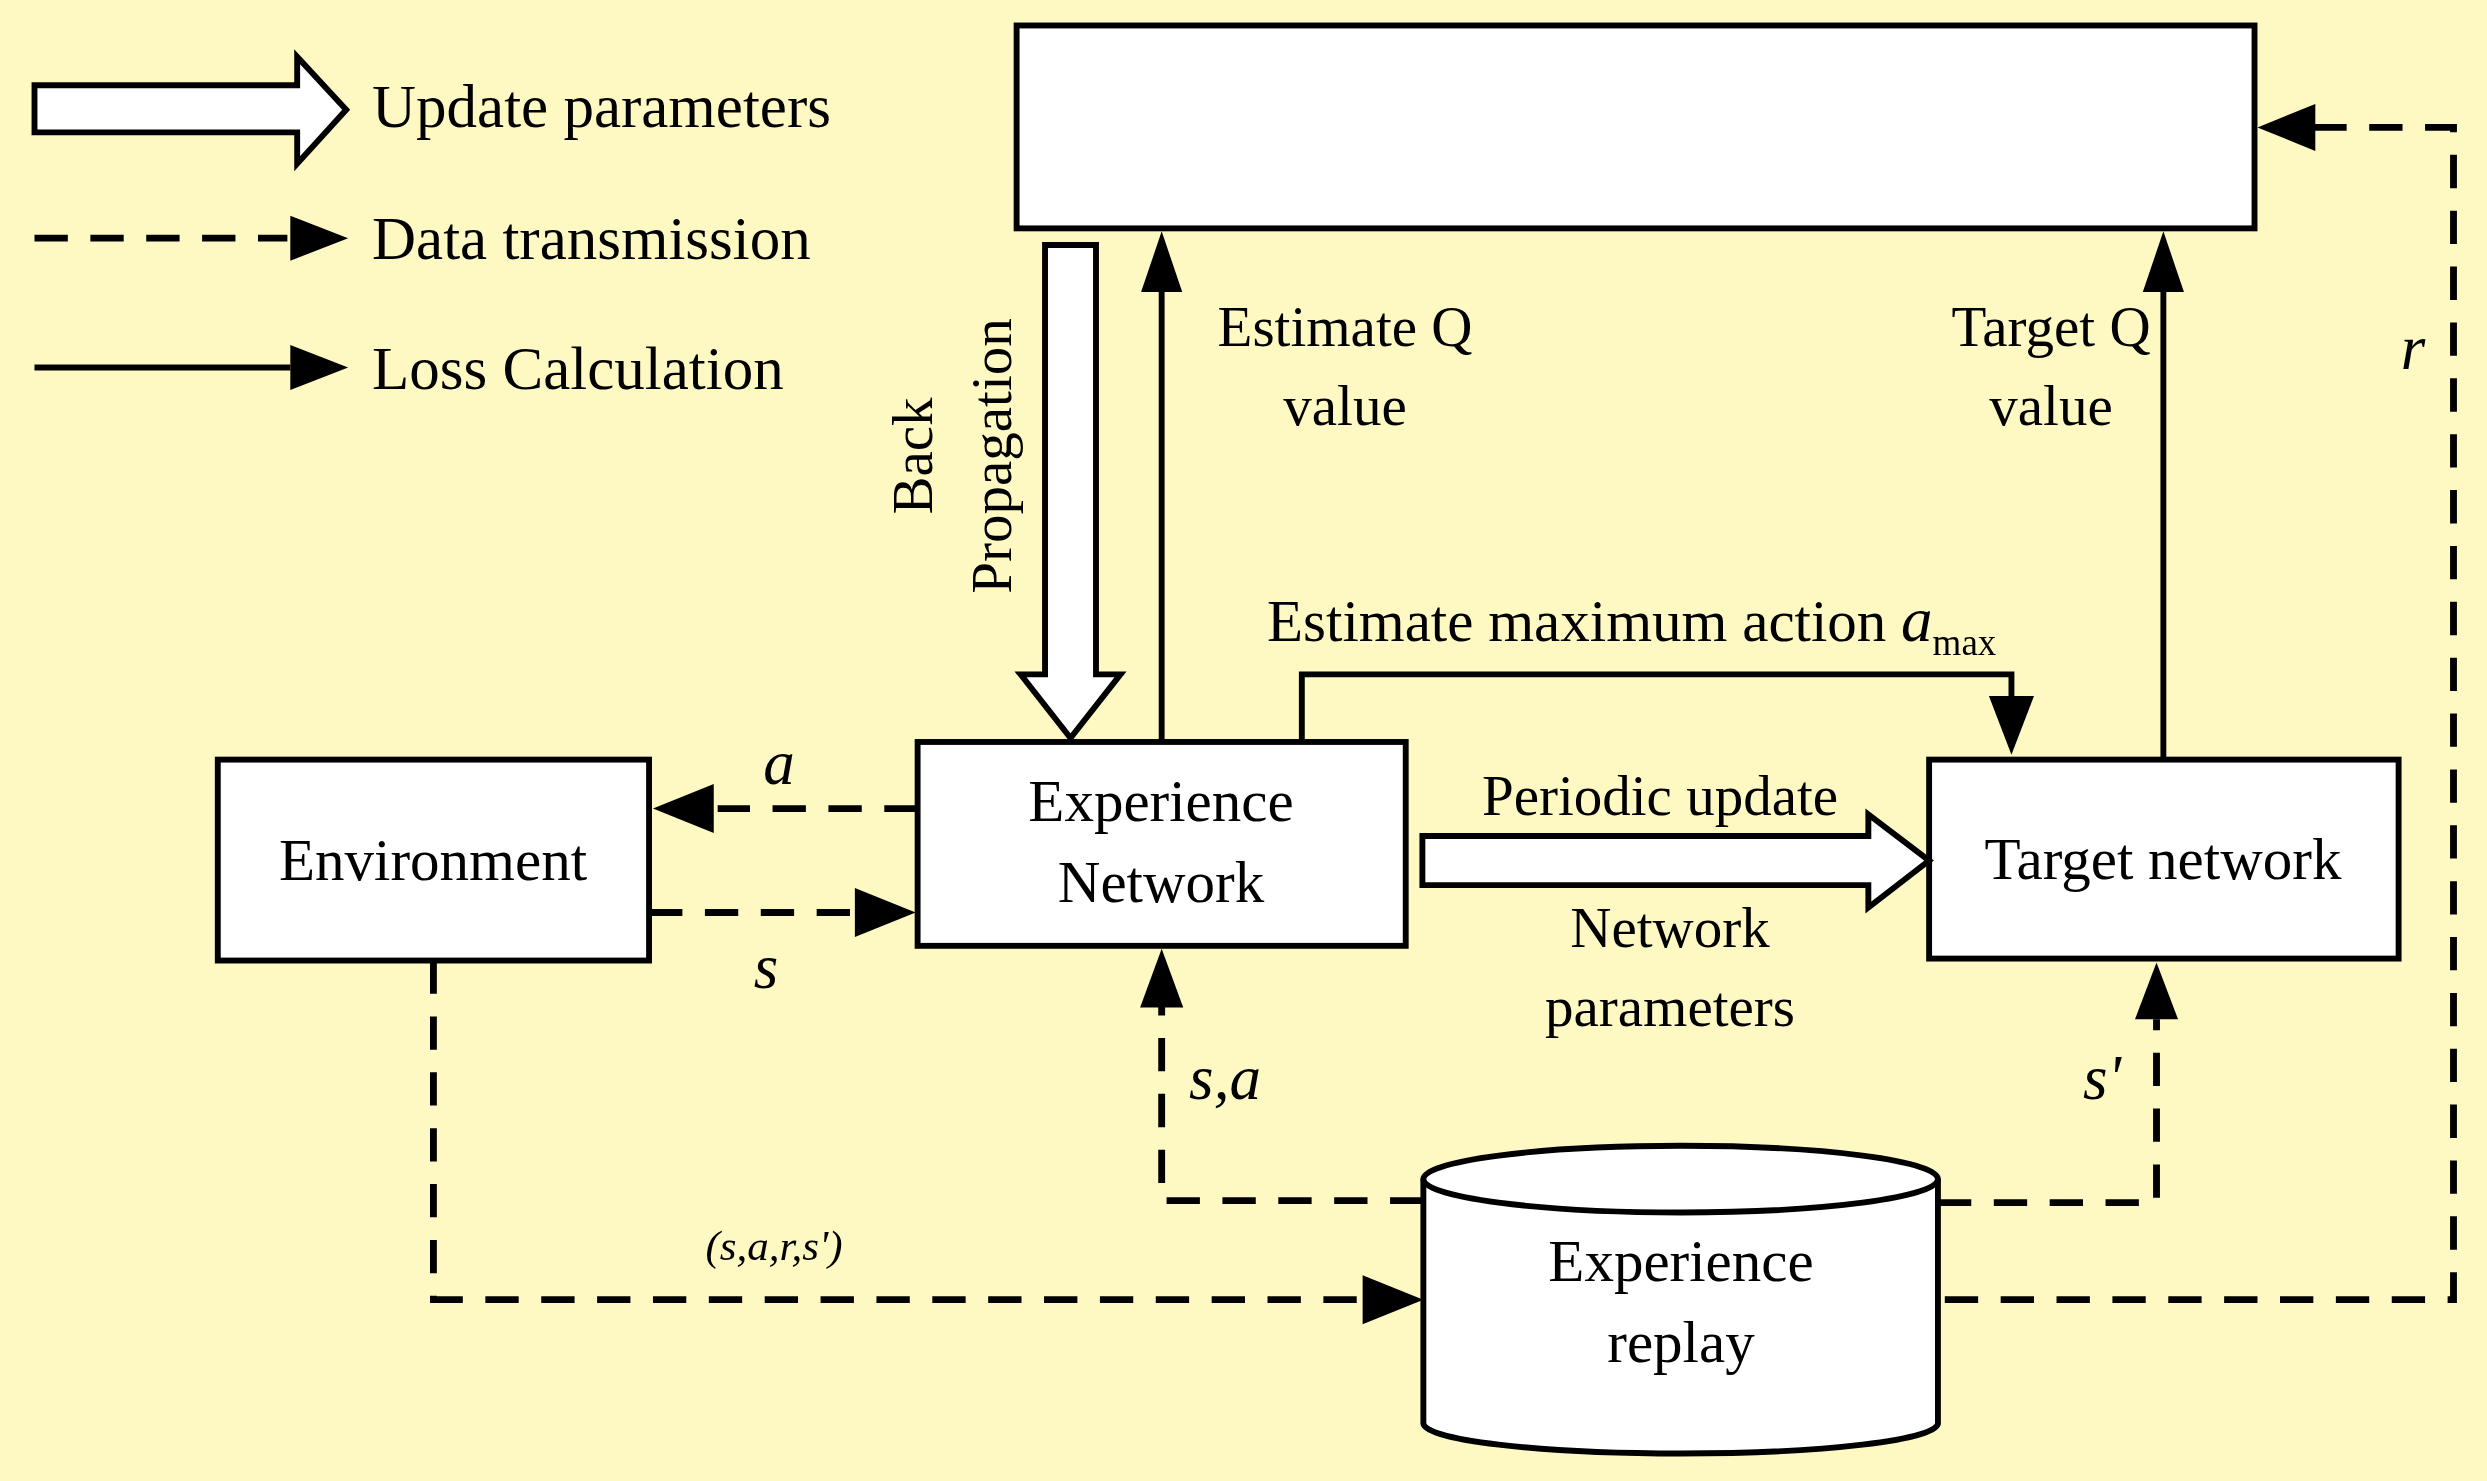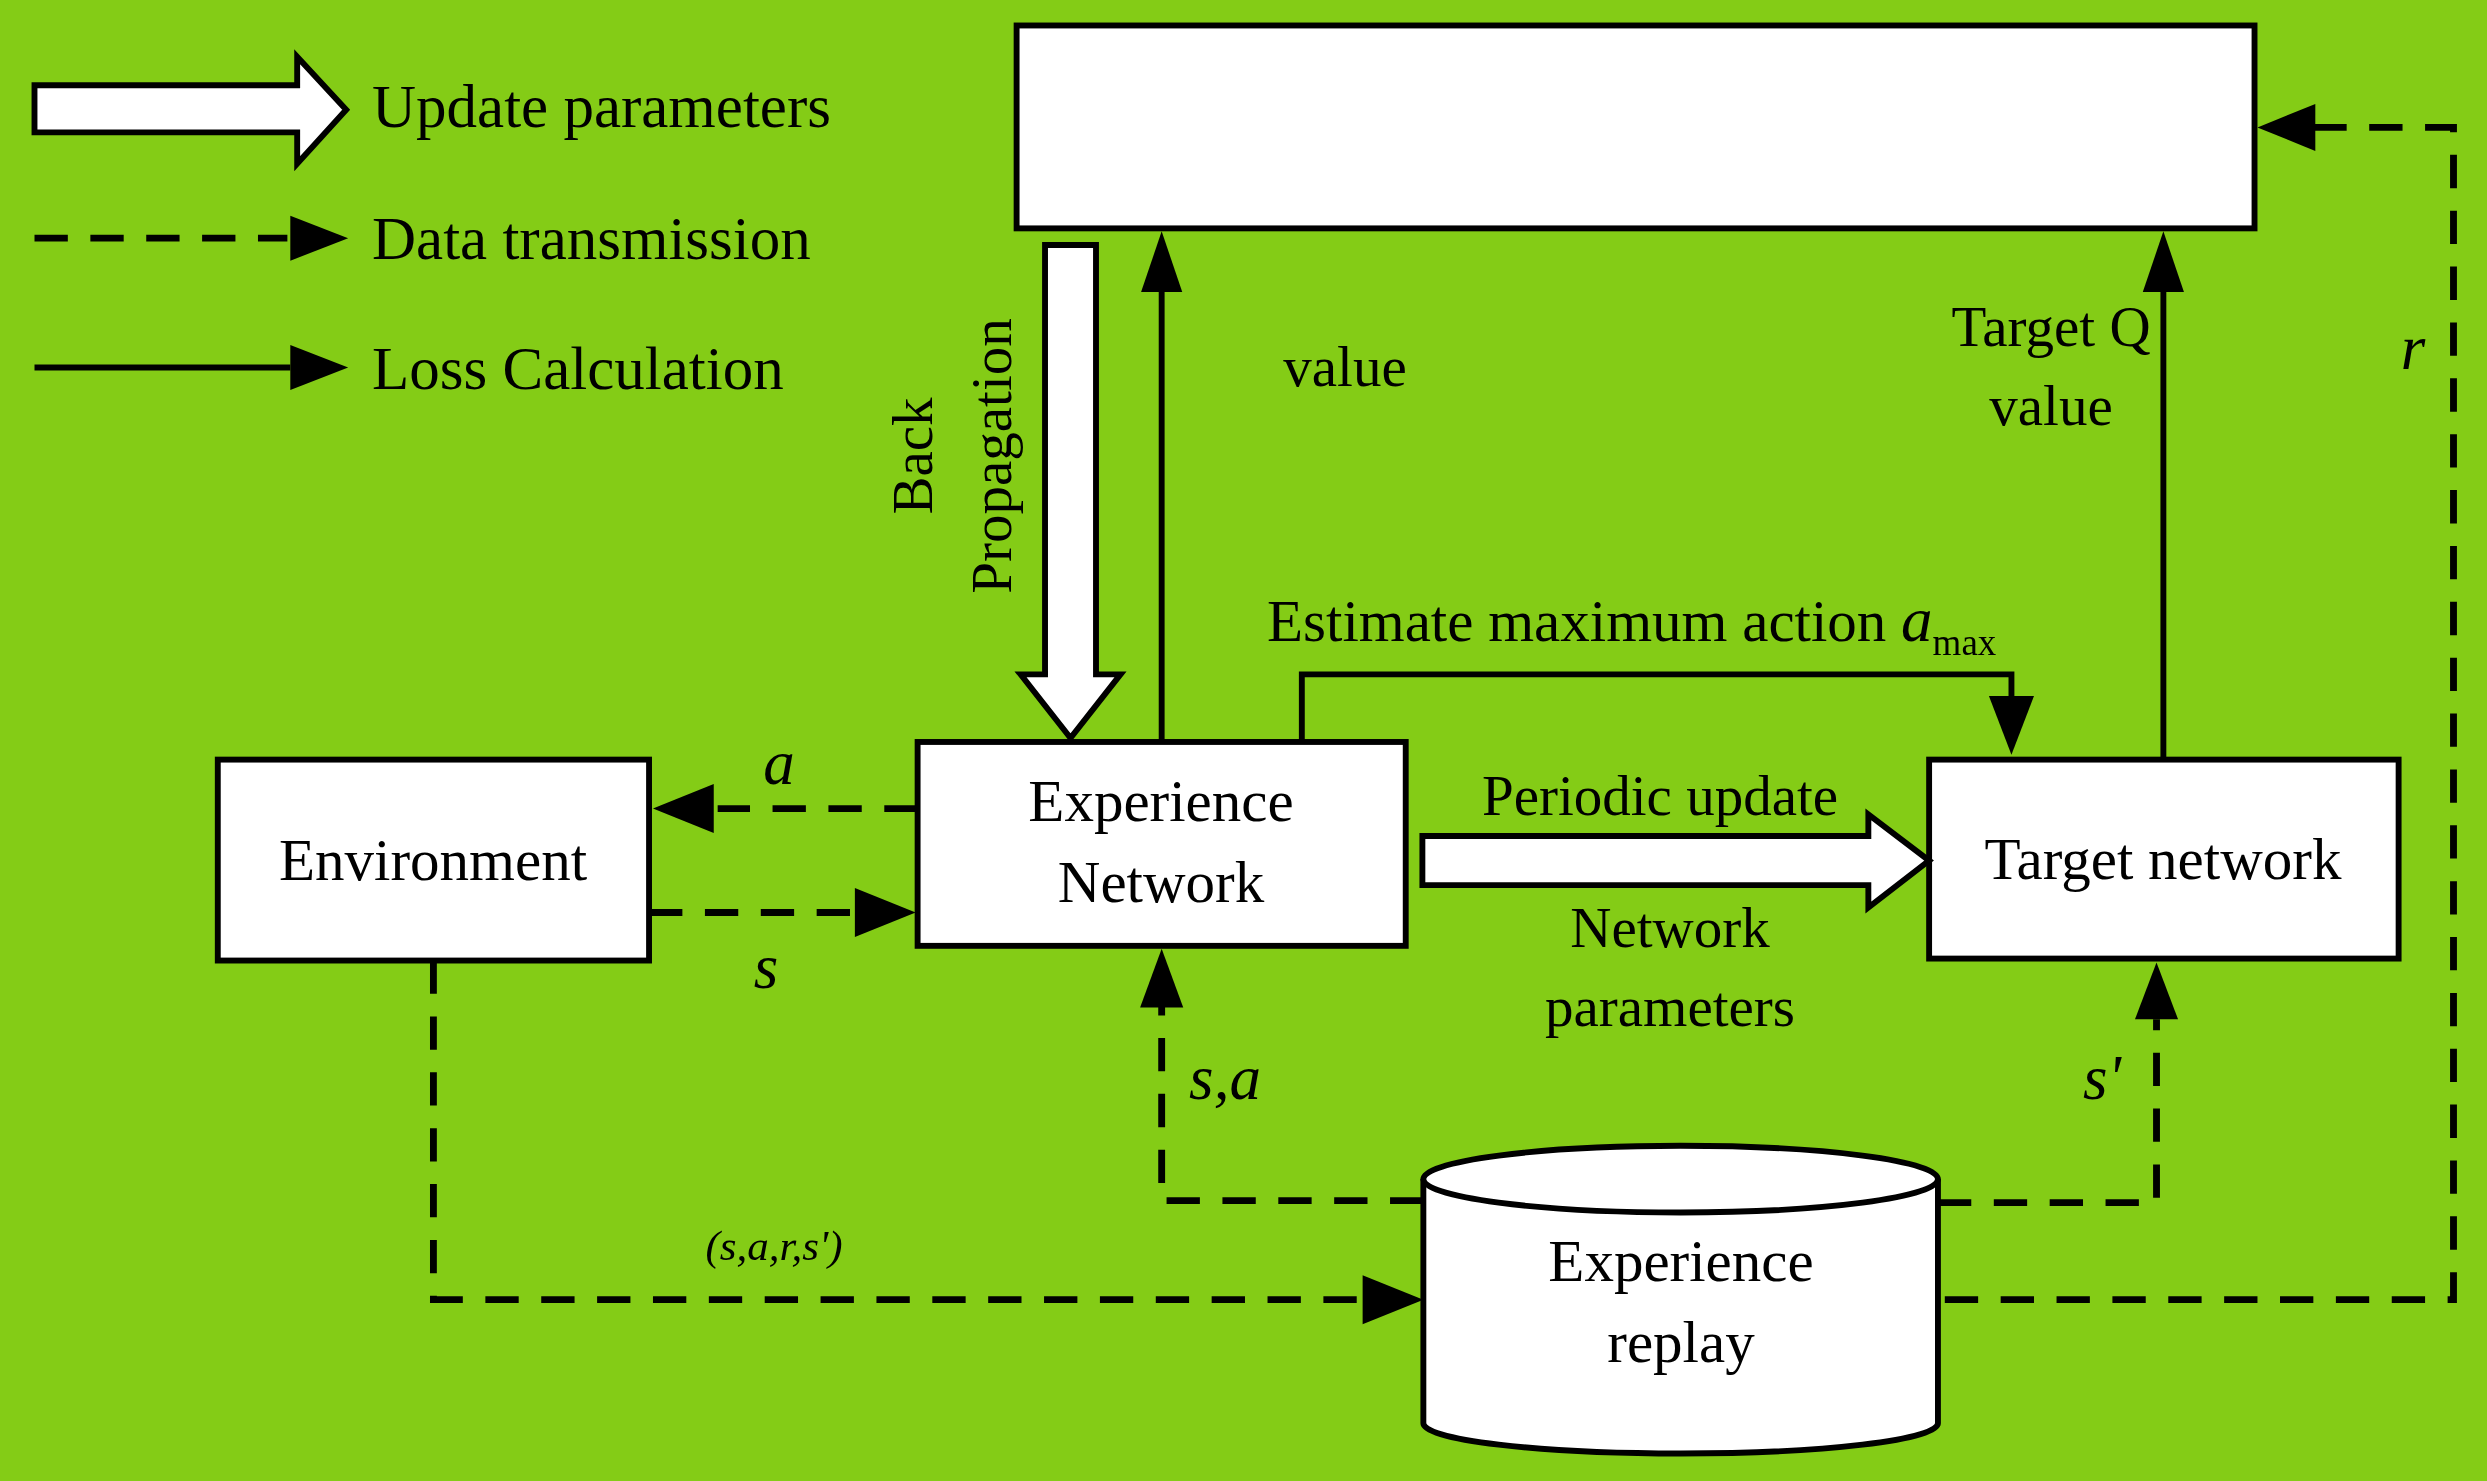--- a/index.html
+++ b/index.html
@@ -4,21 +4,21 @@
 <style>
   html, body {
     margin: 0;
     padding: 0;
     background: #ffffff;
   }
   #stage {
     position: relative;
     width: 2488px;
     height: 1481px;
-    background: #84cc16;
+    background: #fef9c3;
     font-family: "Liberation Serif", "DejaVu Serif", serif;
     color: #000;
     overflow: hidden;
   }
   #wires {
     position: absolute;
     left: 0; top: 0;
     width: 2488px;
     height: 1481px;
   }
@@ -139,20 +139,21 @@
     <div>Experience</div>
     <div>replay</div>
   </div>
 
   <div class="lbl rot two-line" style="left:953px; top:456px;">
     <div>Back</div>
     <div>Propagation</div>
   </div>
 
   <div class="lbl two-line" style="left:1345px; top:367px;">
+    <div>Estimate Q</div>
     <div>value</div>
   </div>
 
   <div class="lbl two-line" style="left:2051px; top:367px;">
     <div>Target Q</div>
     <div>value</div>
   </div>
 
   <div class="lbl left" style="left:1267px; top:625px; font-size:59px;">
     <span>Estimate maximum action</span>

